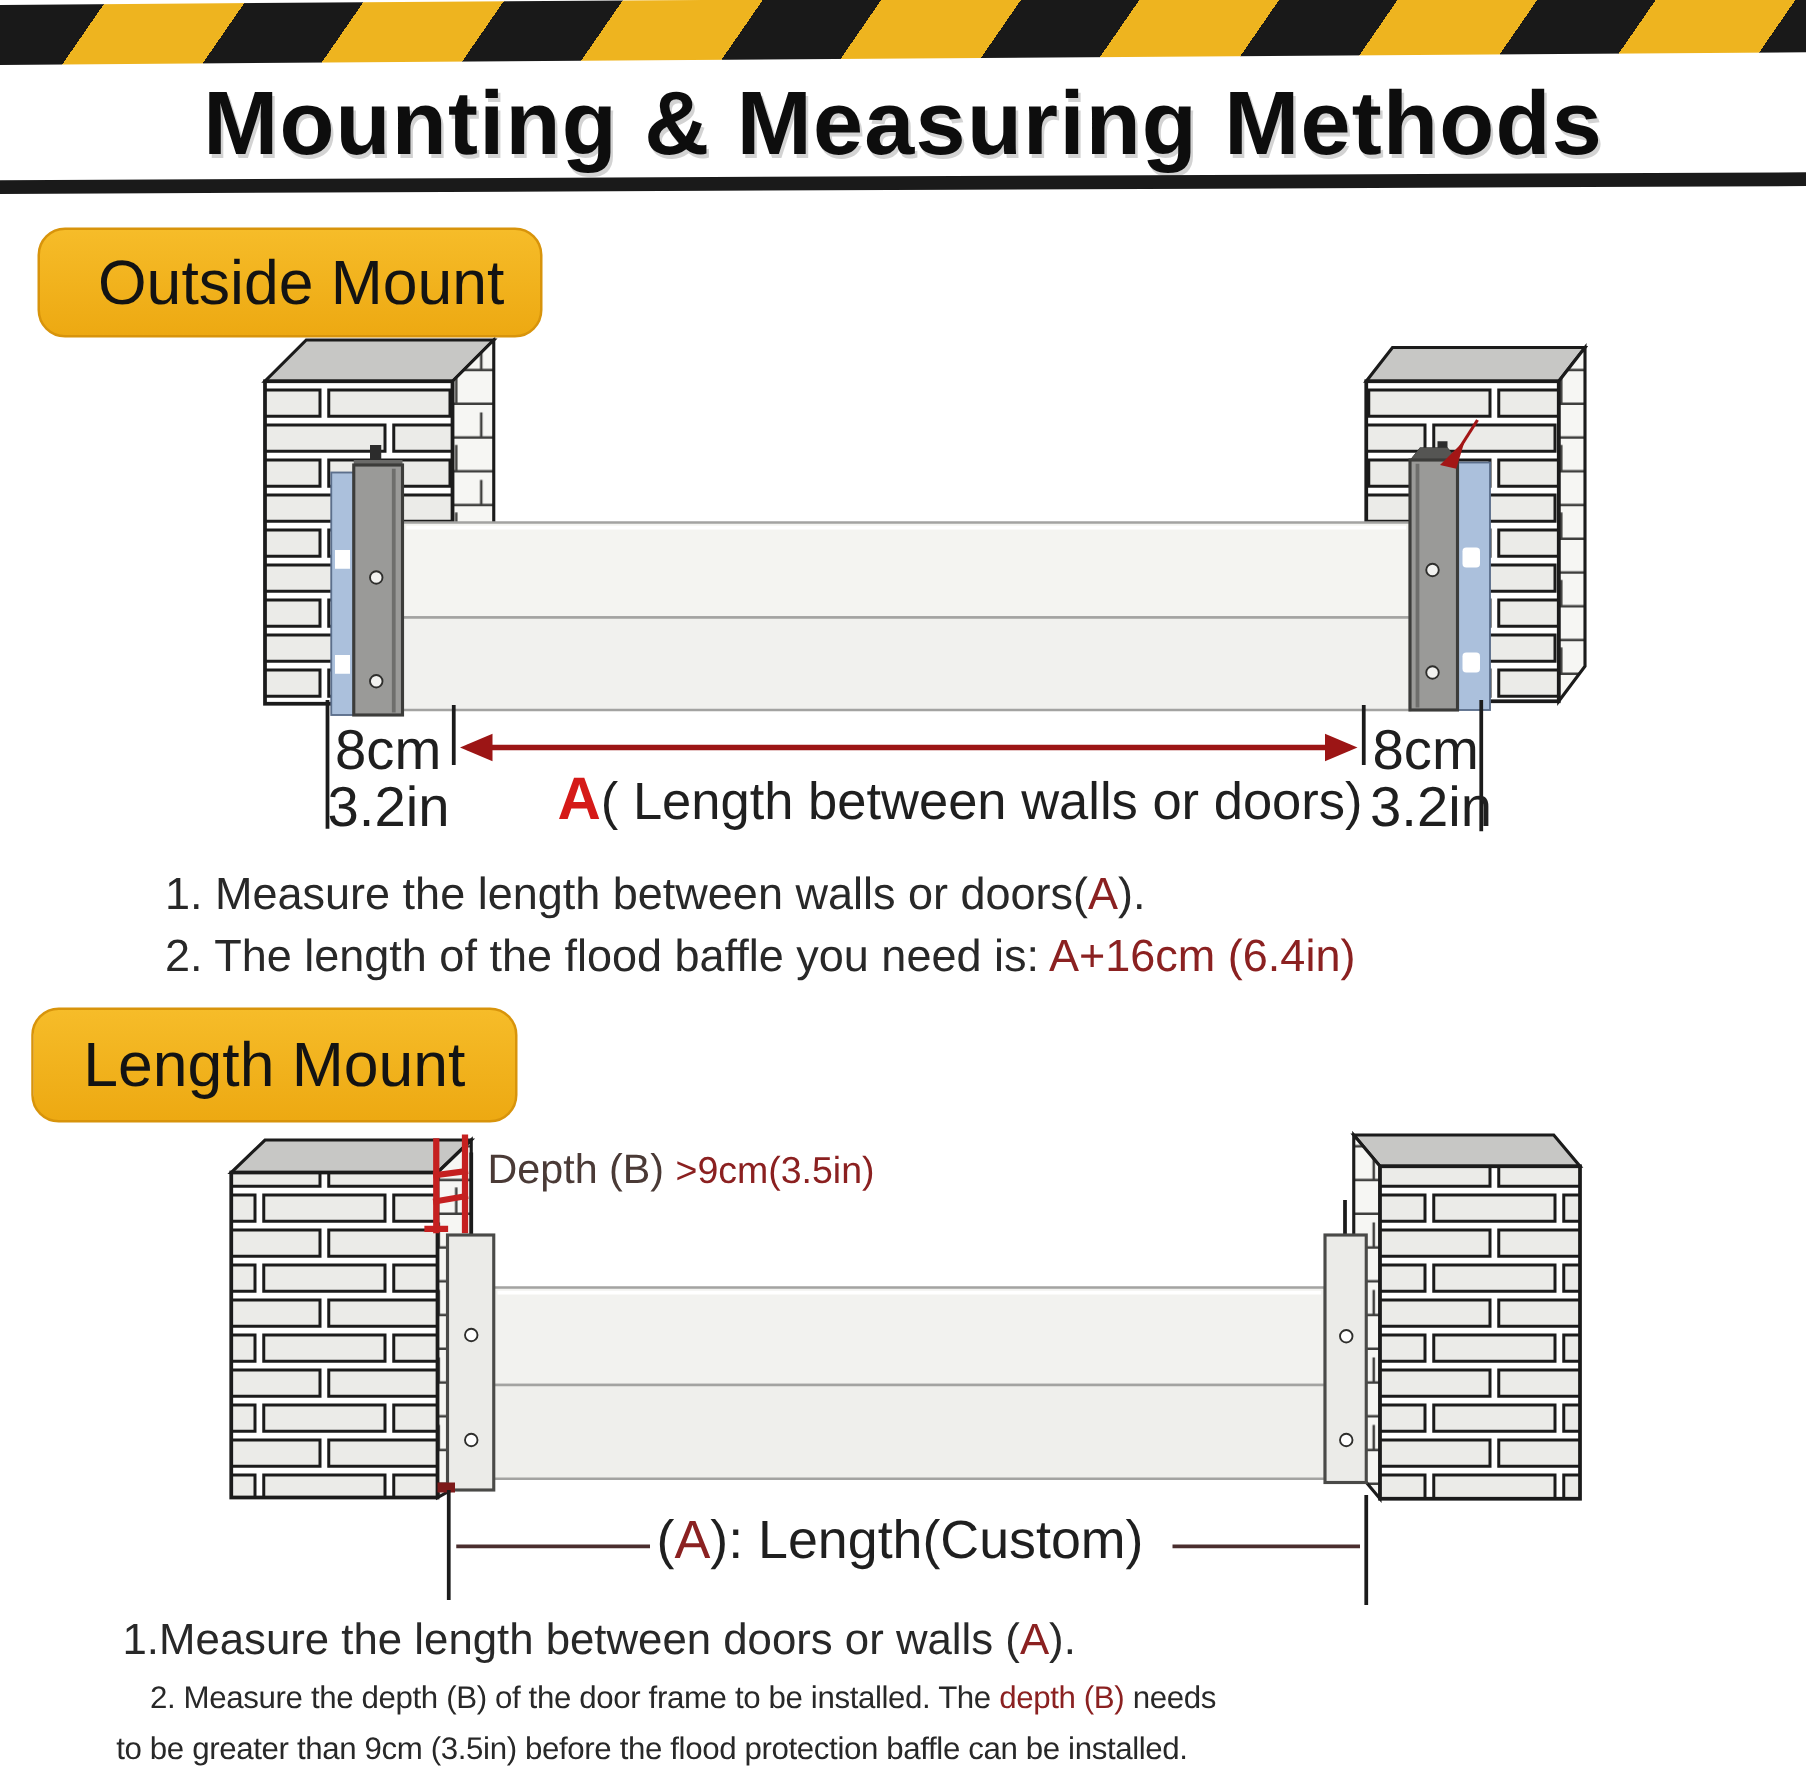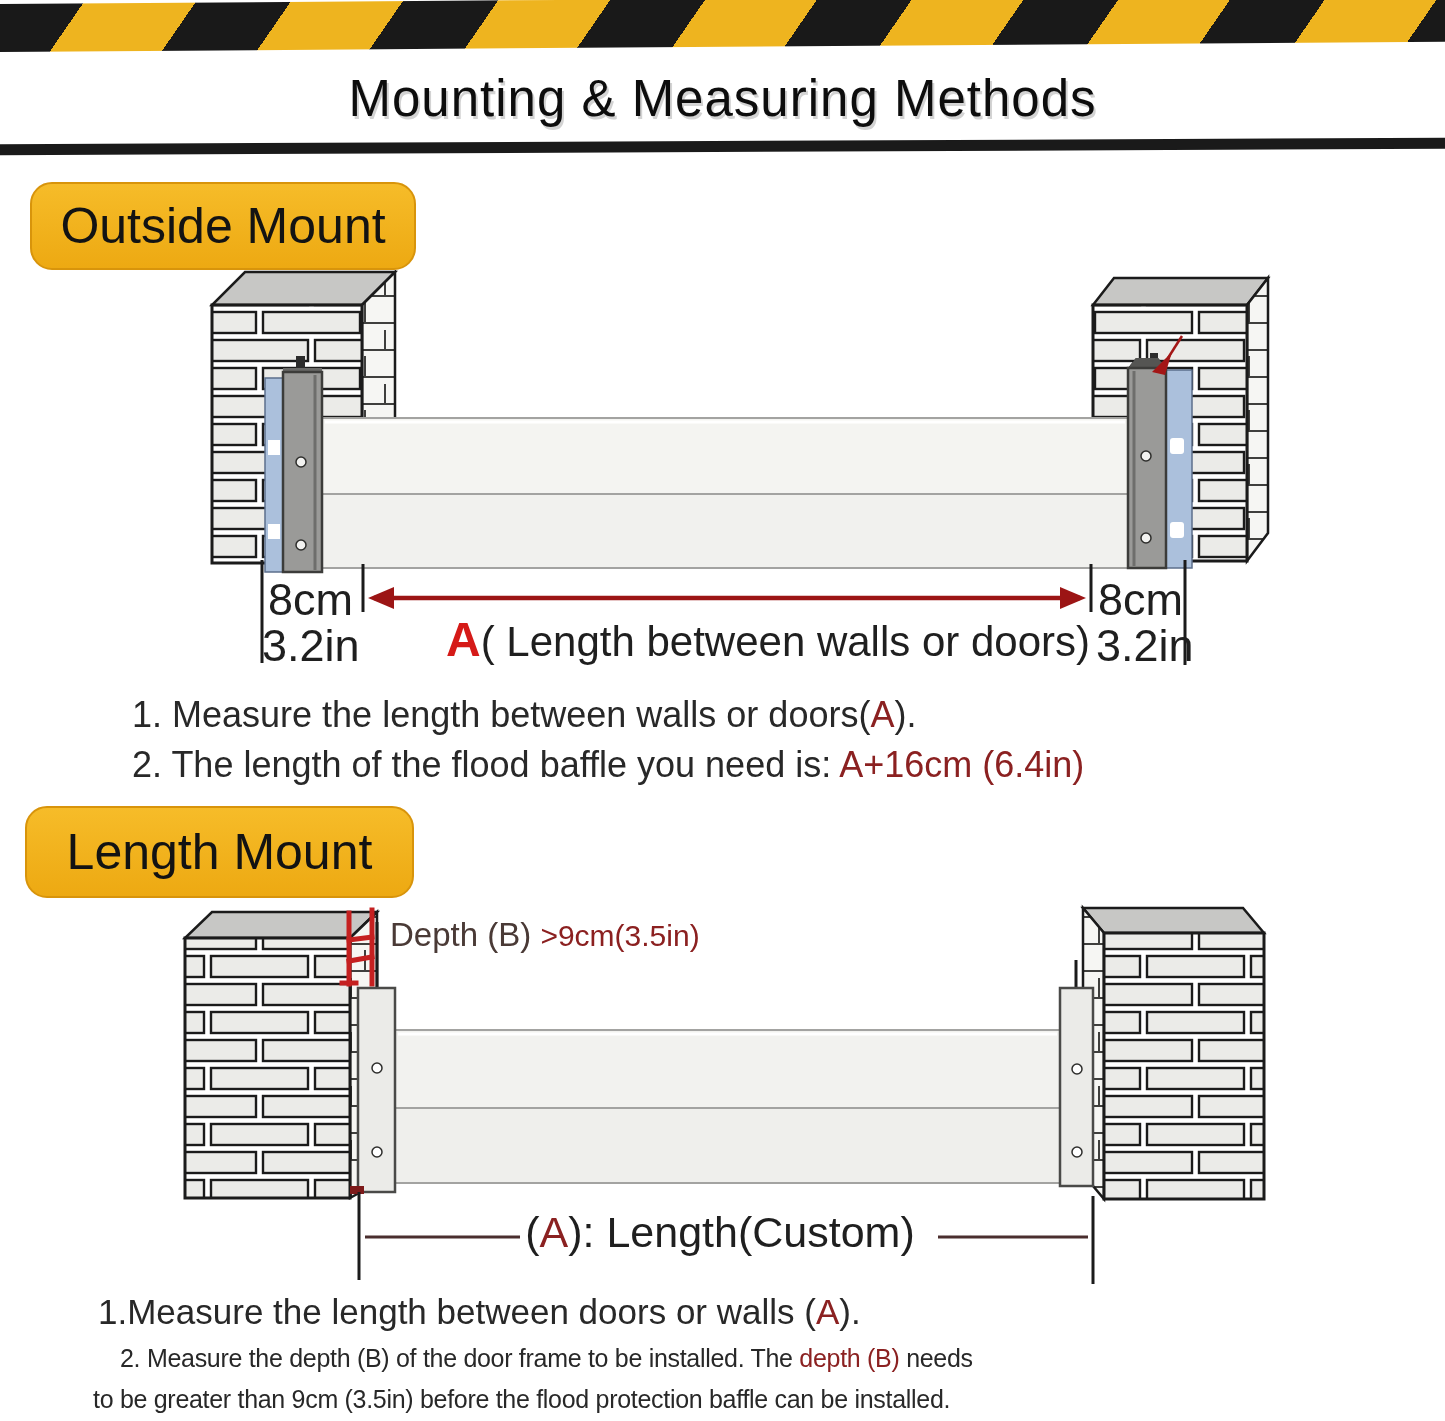--- a/index.html
+++ b/index.html
@@ -3,31 +3,31 @@
 <meta charset="utf-8">
 <style>
   html,body{margin:0;padding:0;background:#ffffff;}
   #stage{position:relative;width:1445px;height:1421px;overflow:hidden;background:#ffffff;
          font-family:"Liberation Sans", sans-serif;color:#262626;}
   
   .hazard{position:absolute;left:-12px;top:4px;width:1470px;height:48px;
           transform:rotate(-0.4deg);transform-origin:left center;
           background:repeating-linear-gradient(125deg,#191919 0 78px,#eeb41f 78px 170px);}
   .title{position:absolute;left:0;top:56px;width:1445px;height:86px;line-height:86px;
-         text-align:center;font-size:51px;font-weight:normal;letter-spacing:1px;color:#0d0d0d;
+         text-align:center;font-size:72px;font-weight:bold;letter-spacing:1px;color:#0d0d0d;
          text-shadow:2px 3px 0 rgba(130,130,130,0.35);}
   .titleband{position:absolute;left:0;top:50px;width:1445px;height:92px;
          background:linear-gradient(#fdfdfd,#ededeb);z-index:-1;}
   .titlebar{position:absolute;left:-6px;top:141px;width:1460px;height:11px;background:#1a1a1a;
          transform:rotate(-0.25deg);}
   
   .badge{position:absolute;background:linear-gradient(#f6bc29,#eda912);border:2px solid #d8940b;
          border-radius:22px;text-align:center;color:#131313;font-size:50px;
          box-shadow:0 0 0 4px rgba(255,255,255,0.9);}
-  .badge-out{left:30px;top:182px;width:382px;height:84px;line-height:84px;}
+  .badge-out{left:30px;top:182px;width:382px;height:84px;line-height:84px;padding-left:18px;}
   .badge-in{left:25px;top:806px;width:385px;height:88px;line-height:88px;}
   
   .diag{position:absolute;}
   
   .lab{position:absolute;white-space:nowrap;color:#1f1f1f;}
   .dim{font-size:45px;}
   .spanlab{left:430px;top:612px;width:660px;text-align:right;font-size:42px;}
   .spanlab .redA{color:#d51a18;font-weight:bold;font-size:48px;}
   .step{font-size:36px;color:#282828;}
   .maroon{color:#8b2121;}

